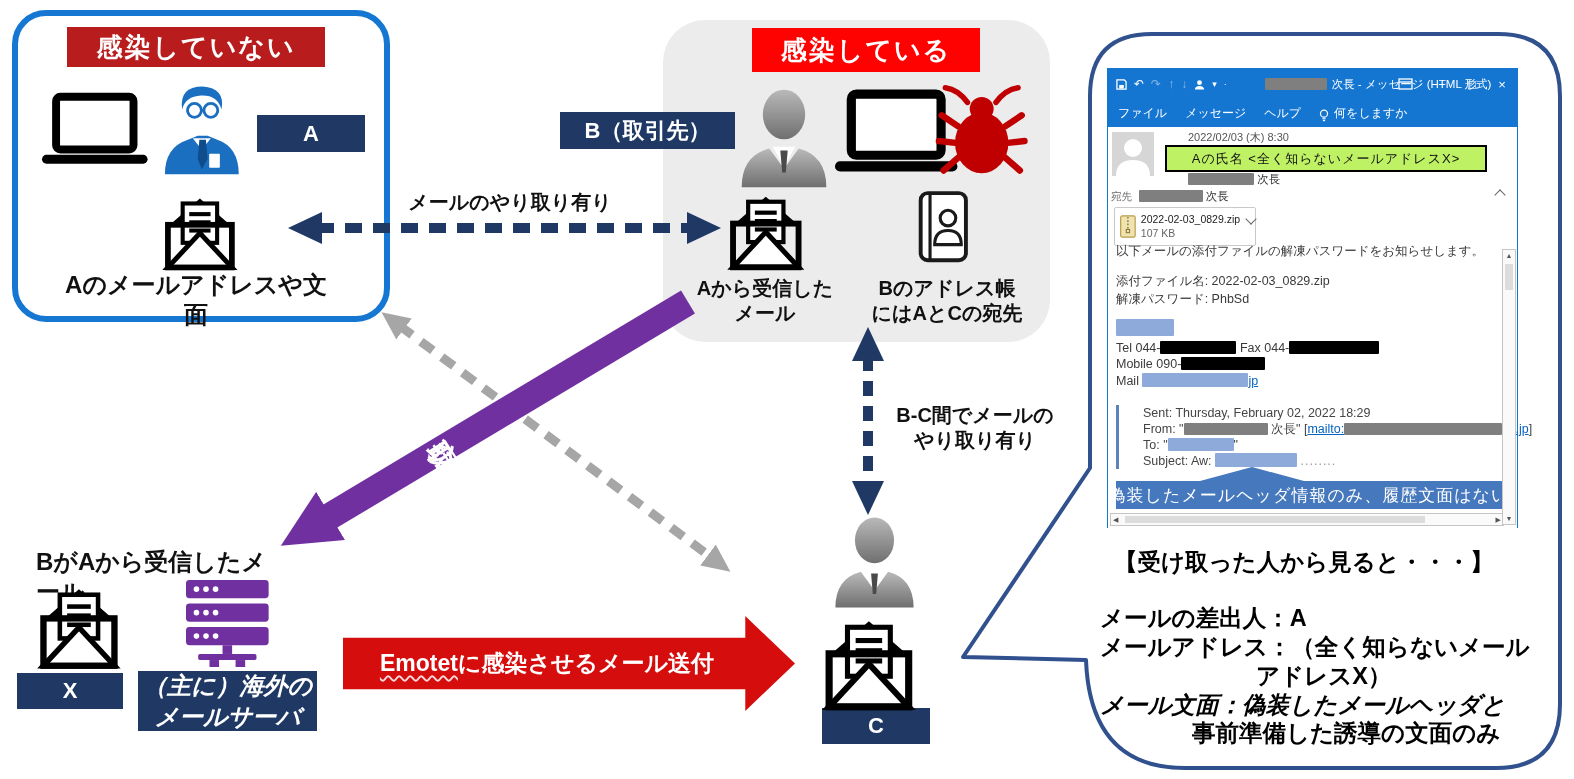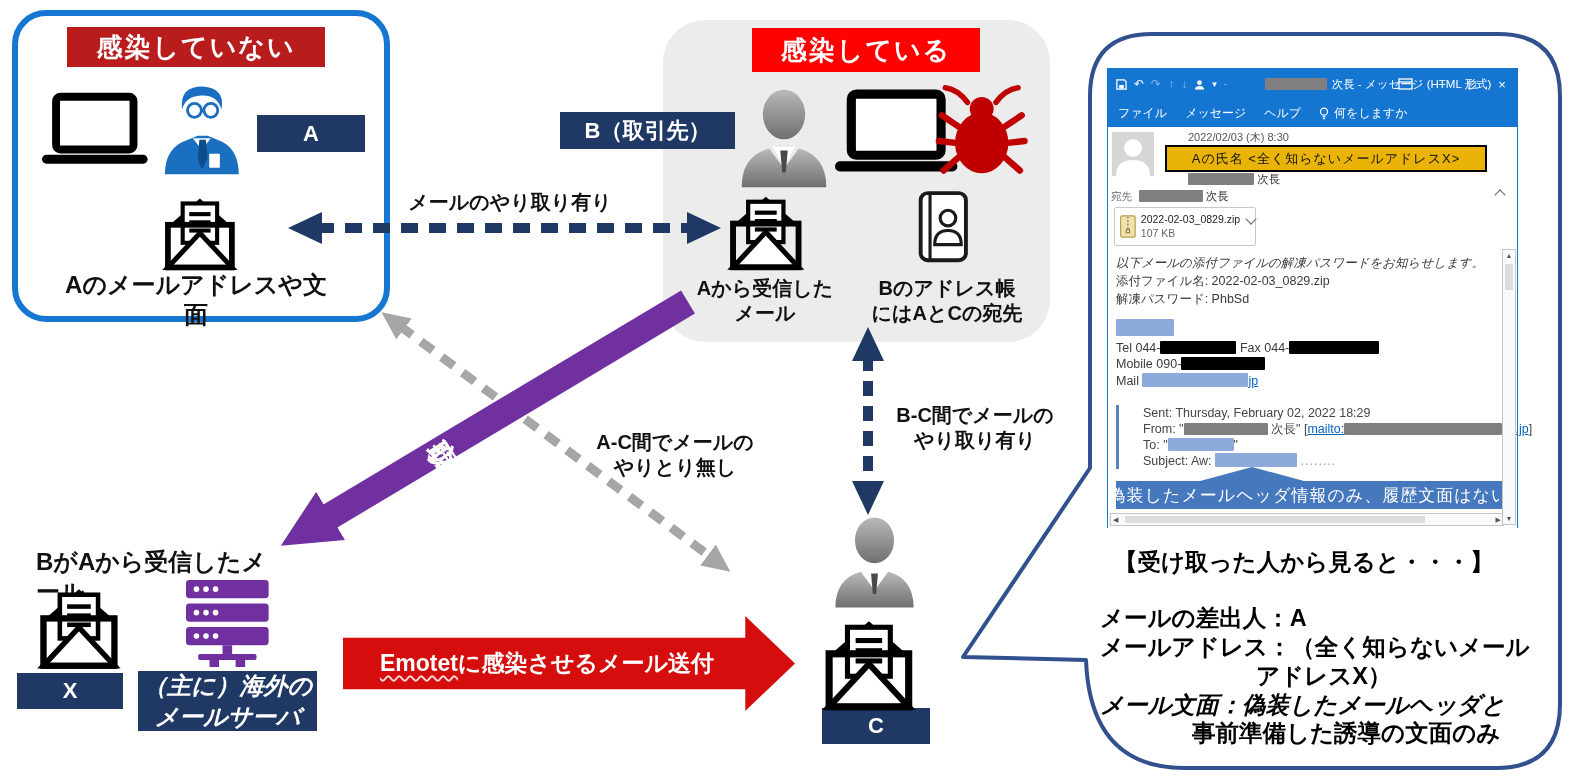--- a/index.html
+++ b/index.html
@@ -35,21 +35,21 @@
   .wc{position:absolute;right:0;top:0;height:30px;display:flex;align-items:center;}
   .wc .cbtn{width:30px;height:30px;display:flex;align-items:center;justify-content:center;font-size:13px;}
   .mbar{position:absolute;left:0;top:30px;width:100%;height:28px;background:#1576d2;color:#fff;
         display:flex;align-items:center;gap:18px;padding-left:10px;box-sizing:border-box;font-size:12px;}
   .cbody{position:absolute;left:0;top:58px;width:409px;height:401px;background:#fff;}
   .rx{display:inline-block;vertical-align:-2px;border-radius:1px;}
   .rx-g{background:#7f7f7f;}
   .rx-b{background:#8eaadb;}
   .rx-k{background:#000;}
   .annot{position:absolute;left:57px;top:18px;width:318px;height:23px;border:2px solid #000;
-         display:flex;align-items:center;justify-content:center;font-size:13px;letter-spacing:1px;color:#111;background:#eab308;white-space:nowrap;}
+         display:flex;align-items:center;justify-content:center;font-size:13px;letter-spacing:1px;color:#111;background:#bef264;white-space:nowrap;}
   .bline{position:absolute;left:8px;font-size:12.5px;color:#3a3a3a;white-space:nowrap;}
   .quote{position:absolute;left:8px;top:278px;width:360px;border-left:3px solid #5b83b8;padding-left:24px;
          font-size:12.5px;color:#444;line-height:16px;white-space:nowrap;}
   .lnk{color:#0563c1;text-decoration:underline;}
   .callout{position:absolute;left:8px;top:354px;width:386px;height:28px;background:#4678bd;color:#fff;
          display:flex;align-items:center;justify-content:center;font-size:17px;letter-spacing:1px;white-space:nowrap;}
   .callout:before{content:"";position:absolute;top:-14px;left:84px;width:0;height:0;
          border-left:52px solid transparent;border-right:52px solid transparent;border-bottom:14px solid #4678bd;}
   .hscroll{position:absolute;left:2px;top:386px;width:394px;height:13px;border:1px solid #c5c5c5;background:#fafafa;
          box-sizing:border-box;display:flex;align-items:center;justify-content:space-between;font-size:7px;color:#555;padding:0 2px;}
@@ -76,22 +76,20 @@
   <div class="banner" style="left:752px;top:28px;width:228px;height:44px;background:#fe0202;">感染している</div>
   <div class="tag" style="left:560px;top:112px;width:175px;height:37px;">B（取引先）</div>
   <div class="lbl" style="left:675px;top:276px;width:180px;font-size:20px;">Aから受信した
 メール</div>
   <div class="lbl" style="left:856px;top:276px;width:182px;font-size:20px;">Bのアドレス帳
 にはAとCの宛先</div>
 
   <div class="lbl" style="left:395px;top:190px;width:230px;font-size:20px;">メールのやり取り有り</div>
   <div class="lbl" style="left:880px;top:403px;width:190px;font-size:20px;">B-C間でメールの
 やり取り有り</div>
-  <div class="lbl" style="left:570px;top:430px;width:210px;font-size:20px;">A-C間でメールの
-やりとり無し</div>
 
   <div class="lbl" style="left:36px;top:547px;width:250px;text-align:left;">BがAから受信したメール</div>
   <div class="tag" style="left:17px;top:673px;width:106px;height:36px;">X</div>
   <div class="tag" style="left:138px;top:671px;width:179px;height:60px;font-size:24px;line-height:1.3;white-space:pre-line;font-style:italic;">（主に）海外の
 メールサーバ</div>
 
   <div class="tag" style="left:822px;top:708px;width:108px;height:36px;">C</div>
 
   <svg class="overlay" width="1574" height="779" viewBox="0 0 1574 779">
     <defs>
@@ -254,21 +252,21 @@
         <div class="cbtn">−</div>
         <div class="cbtn">□</div>
         <div class="cbtn">×</div>
       </div>
     </div>
 
     <div class="mbar">
       <span>ファイル</span>
       <span>メッセージ</span>
       <span>ヘルプ</span>
-      <span style="display:flex;align-items:center;gap:5px;">
+      <span style="display:flex;align-items:flex-end;gap:5px;">
         <svg width="10" height="13" viewBox="0 0 10 14">
           <circle cx="5" cy="5" r="3.8" fill="none" stroke="#fff" stroke-width="1.3"></circle>
           <line x1="3.4" y1="10.5" x2="6.6" y2="10.5" stroke="#fff" stroke-width="1.3"></line>
           <line x1="3.8" y1="12.5" x2="6.2" y2="12.5" stroke="#fff" stroke-width="1.3"></line>
         </svg>
         <span>何をしますか</span>
       </span>
     </div>
 
     <div class="cbody">
@@ -299,21 +297,21 @@
         </svg>
         <div style="line-height:1.3;">
           <div style="font-size:10.5px;color:#222;white-space:nowrap;">
             <span>2022-02-03_0829.zip</span>
             <span class="chev down" style="margin-left:4px;"></span>
           </div>
           <div style="font-size:10.5px;color:#666;">107 KB</div>
         </div>
       </div>
 
-      <div class="bline" style="top:128px;font-style:italic;">以下メールの添付ファイルの解凍パスワードをお知らせします。</div>
+      <div class="bline" style="top:116px;">以下メールの添付ファイルの解凍パスワードをお知らせします。</div>
       <div class="bline" style="top:146px;">添付ファイル名: 2022-02-03_0829.zip</div>
       <div class="bline" style="top:164px;">解凍パスワード: PhbSd</div>
 
       <span class="rx rx-b abs" style="left:8px;top:192px;width:58px;height:17px;"></span>
       <div class="bline" style="top:214px;">
         <span>Tel 044-</span><span class="rx rx-k" style="width:76px;height:13px;"></span><span> Fax 044-</span><span class="rx rx-k" style="width:90px;height:13px;"></span>
       </div>
       <div class="bline" style="top:230px;">
         <span>Mobile 090-</span><span class="rx rx-k" style="width:84px;height:13px;"></span>
       </div>

